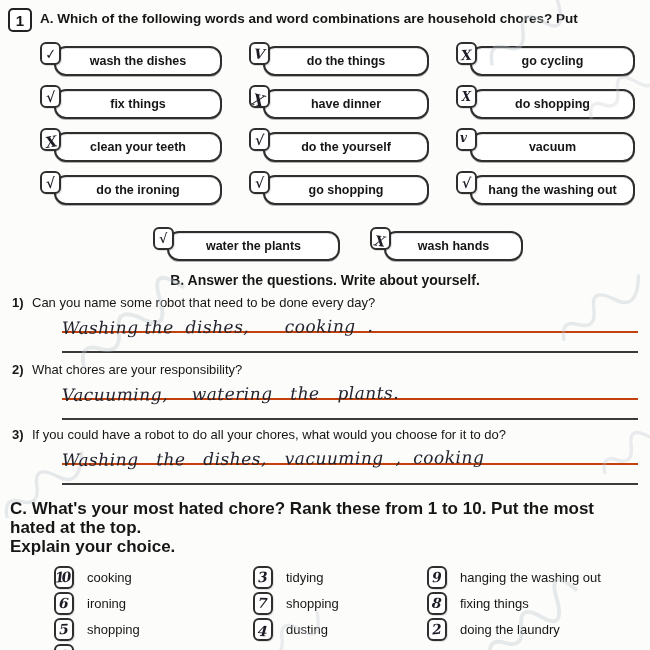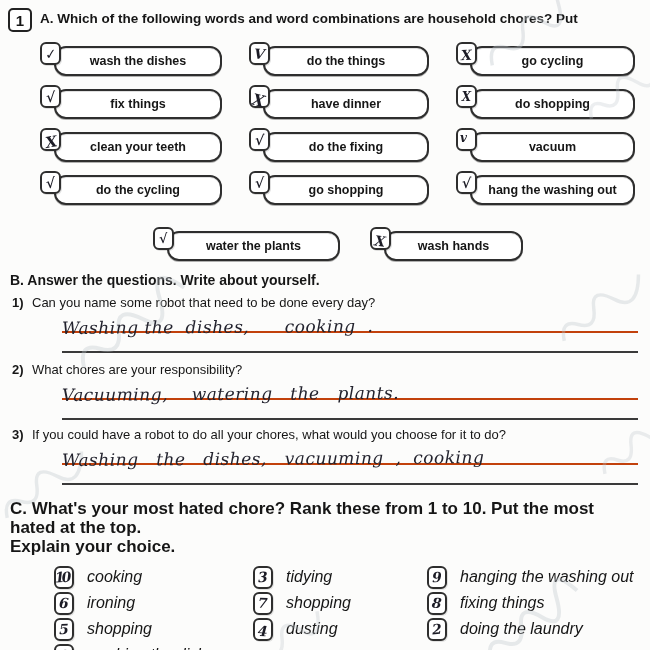--- a/index.html
+++ b/index.html
@@ -47,21 +47,21 @@
     flex:1; height:30px; margin-top:2px;
     border:2px solid #2e2e2e; border-radius:12px; background:#fff;
     display:flex; align-items:center; justify-content:center;
     font-weight:bold; font-size:12.5px;
     box-shadow:0 1px 0 rgba(0,0,0,.3), inset 0 1px 0 rgba(0,0,0,.12);
     white-space:nowrap; overflow:hidden;
   }
 
   
   .secB { margin-top:10px; padding:0 10px 0 10px; }
-  .secB-title { font-weight:bold; font-size:14px; }
+  .secB-title { font-weight:bold; font-size:14px;text-align:center; }
   .question { display:flex; font-size:13px; margin-top:6px; line-height:17px; }
   .qnum { width:22px; flex:0 0 auto; font-weight:bold; padding-left:2px; }
   .answer-line {
     margin-left:52px; margin-right:2px; height:22px;
     border-bottom:2px solid #c2410c;
     display:flex; align-items:flex-end;
   }
   .blank-line {
     margin-left:52px; margin-right:2px; height:20px;
     border-bottom:2px solid #3a3a3a;
@@ -84,21 +84,21 @@
   .rank-item { display:flex; align-items:center; height:26px; }
   .rankbox {
     width:20px; height:23px; border:2px solid #2e2e2e; border-radius:6px;
     background:#fff; display:flex; align-items:center; justify-content:center;
     flex:0 0 auto; box-shadow:1px 1px 0 rgba(0,0,0,.1);
   }
   .ranknum {
     font-family:"DejaVu Serif", serif; font-style:italic; font-weight:bold;
     font-size:14px; color:#1c1c26; line-height:1; white-space:nowrap;
   }
-  .rank-label { margin-left:13px; font-size:16px; font-weight:500; white-space:nowrap;font-style:italic; }
+  .rank-label { margin-left:13px; font-size:13px; font-weight:500; white-space:nowrap; }
 </style>
 </head>
 <body>
 
 <svg class="wm" style="left:470px;top:2px;transform:rotate(-36deg);" width="130" height="40" viewBox="0 0 130 40">
     <path d="M5 30 Q15 8 27 24 T50 20 T72 25 T95 18 T124 24" stroke="#c3cacf" stroke-width="3.5" fill="none"></path>
   </svg>
 <svg class="wm" style="left:575px;top:70px;transform:rotate(-36deg);opacity:.3" width="90" height="36" viewBox="0 0 90 36">
     <path d="M4 26 Q12 8 22 22 T42 18 T62 23 T86 17" stroke="#c3cacf" stroke-width="3.5" fill="none"></path>
   </svg>
@@ -176,36 +176,36 @@
     <div class="chore">
       <span class="cb">
           <span class="mark" style="transform:rotate(-10deg) translateY(3px);font-size:15px;">X</span>
         </span>
       <span class="pill">clean your teeth</span>
     </div>
     <div class="chore">
       <span class="cb">
           <span class="mark" style="transform:rotate(3deg);">√</span>
         </span>
-      <span class="pill">do the fixing</span>
+      <span class="pill">do the yourself</span>
     </div>
     <div class="chore">
       <span class="cb">
           <span class="mark" style="font-size:12px;transform:translateY(-2px) translateX(-3px);">v</span>
         </span>
       <span class="pill">vacuum</span>
     </div>
   </div>
 
   <div class="chore-row">
     <div class="chore">
       <span class="cb">
           <span class="mark" style="transform:rotate(-4deg);">√</span>
         </span>
-      <span class="pill">do the cycling</span>
+      <span class="pill">do the ironing</span>
     </div>
     <div class="chore">
       <span class="cb">
           <span class="mark">√</span>
         </span>
       <span class="pill">go shopping</span>
     </div>
     <div class="chore">
       <span class="cb">
           <span class="mark" style="transform:rotate(2deg);">√</span>

